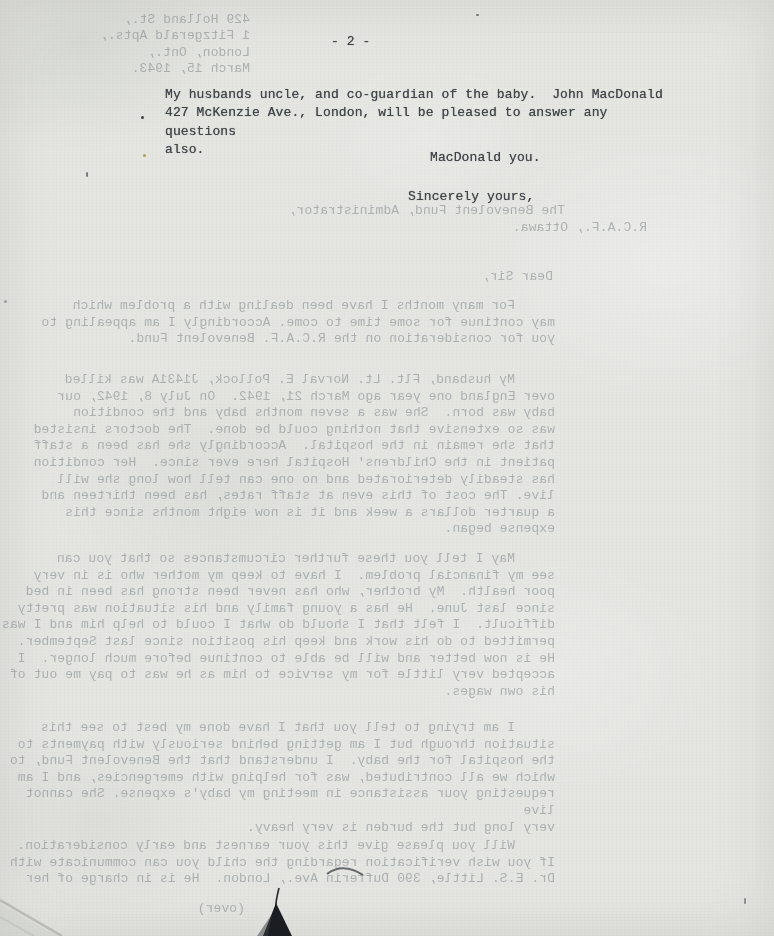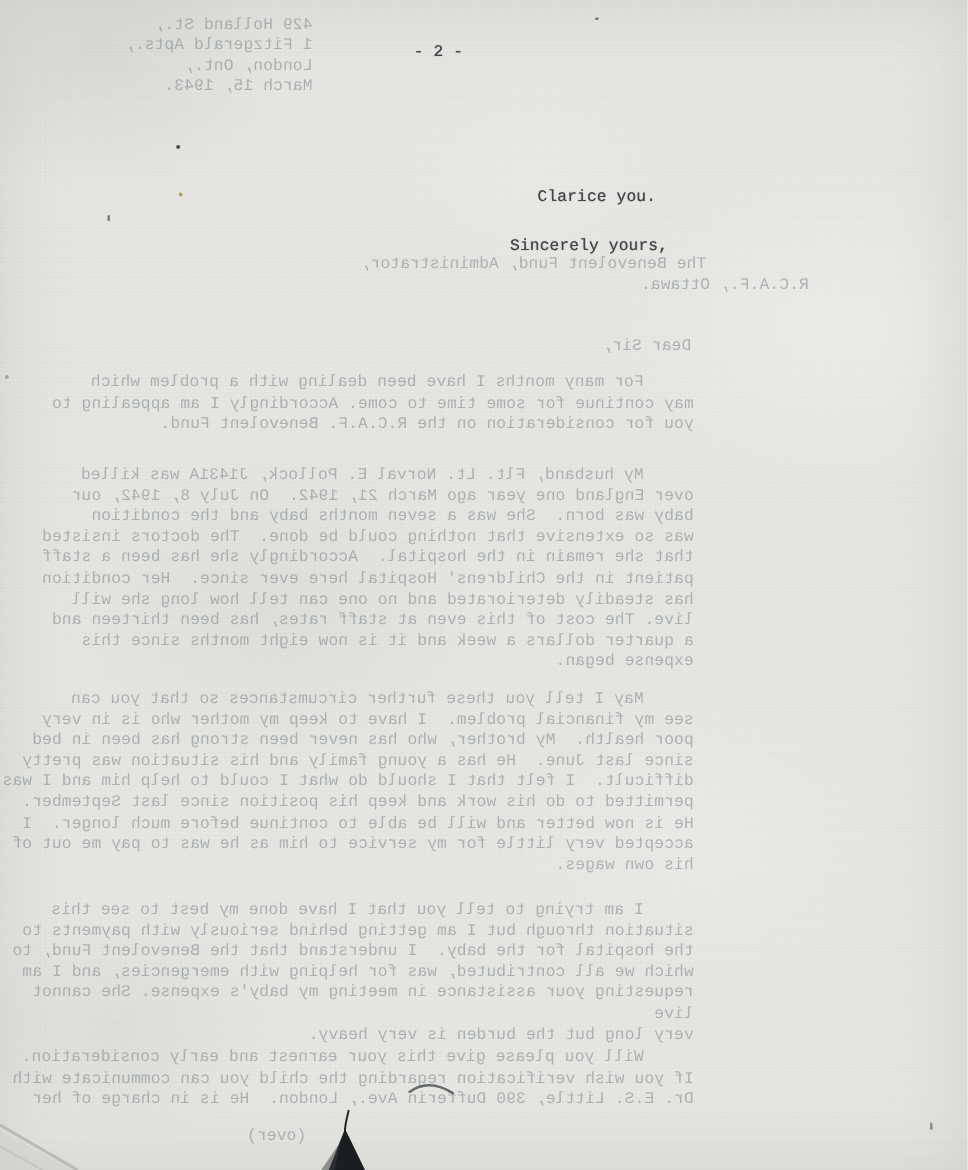--- a/index.html
+++ b/index.html
@@ -100,21 +100,24 @@
 requesting your assistance in meeting my baby's expense. She cannot live
 very long but the burden is very heavy.</div>
   <div class="bleed-block bleed-para" style="left:219px; top:838px;">Will you please give this your earnest and early consideration.
 If you wish verification regarding the child you can communicate with
 Dr. E.S. Little, 390 Dufferin Ave., London.  He is in charge of her</div>
   <div class="bleed-block" style="left:529px; top:901px;">(over)</div>
 </div>
 
 <div class="front">
   <div class="front-block" style="left:331px; top:33px;">- 2 -</div>
-  <div class="front-block" style="left:430px; top:149px;">Clarice you.</div>
+  <div class="front-block" style="left:165px; top:86px; width:520px;">My husbands uncle, and co-guardian of the baby.  John MacDonald
+427 McKenzie Ave., London, will be pleased to answer any questions
+also.</div>
+  <div class="front-block" style="left:430px; top:149px;">MacDonald you.</div>
   <div class="front-block" style="left:408px; top:188px;">Sincerely yours,</div>
 </div>
 
 <svg class="mark" style="left:323px; top:862px;" width="48" height="22">
   <path d="M4 12 Q 20 0 40 13" stroke="#474c50" stroke-width="2" fill="none" opacity="0.8"></path>
 </svg>
 
 <svg class="mark" style="left:230px; top:884px;" width="80" height="52">
   <path d="M49 4 C 47 12 45.5 18 46 22" stroke="#23262a" stroke-width="1.6" fill="none"></path>
   <polygon points="33,52 62,52 46,19" fill="#1b1e21"></polygon>

